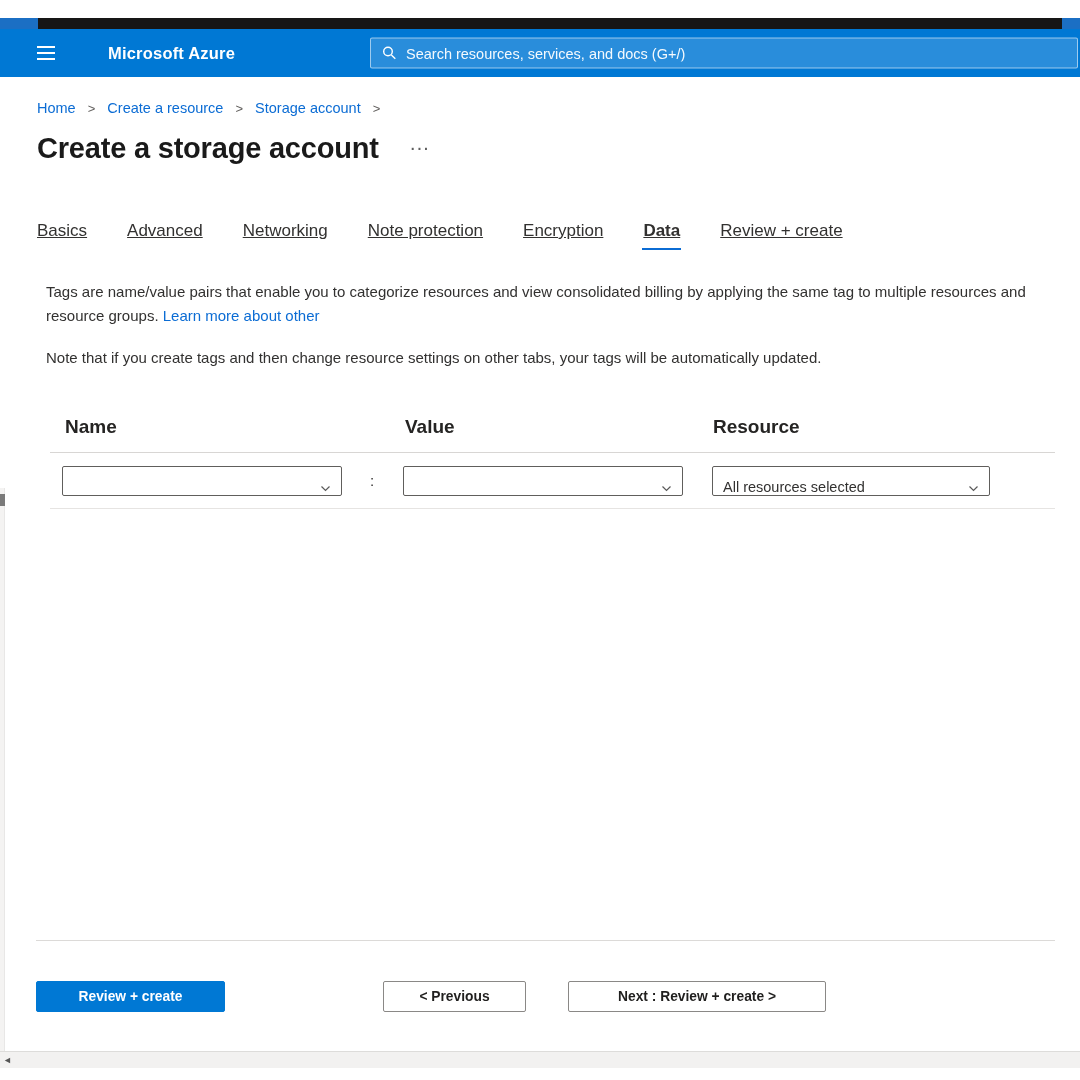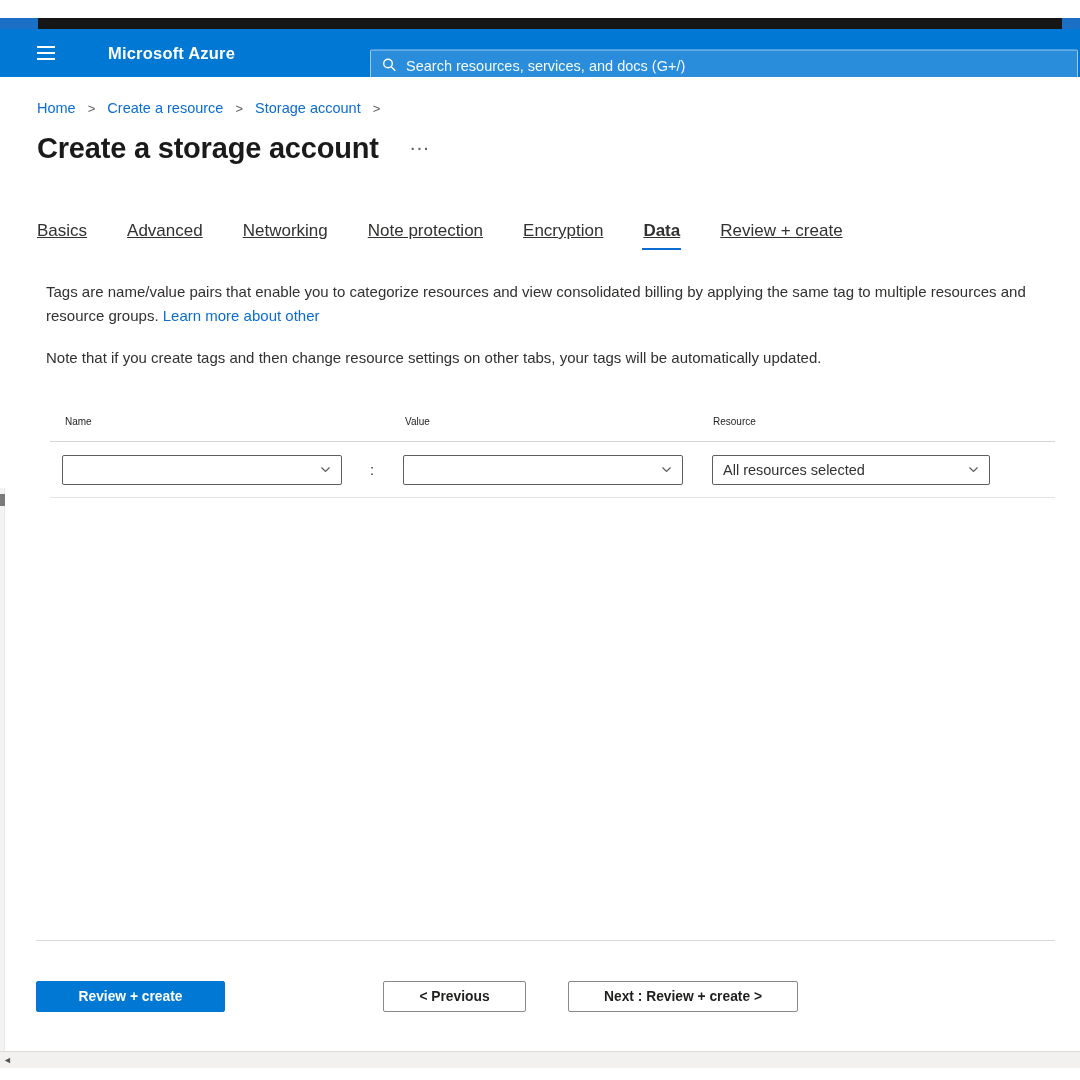--- a/index.html
+++ b/index.html
@@ -26,21 +26,21 @@
     padding-left: 15px;
   }
   .hamburger { margin-left: 22px; cursor: pointer; }
   .hamburger div { width: 18px; height: 2px; background: #fff; margin: 4px 0; }
   .brand { color: #fff; font-weight: 700; font-size: 16.5px; margin-left: 53px; letter-spacing: 0.2px; cursor: pointer; }
   .searchbox {
     position: absolute; left: 370px; right: 2px; top: 50%; transform: translateY(-50%);
     height: 31px; display: flex; align-items: center;
     background: rgba(255,255,255,0.16);
     border: 1px solid rgba(255,255,255,0.55);
-    border-radius: 2px; padding-left: 11px; margin-top: 12px;
+    border-radius: 2px; padding-left: 11px;
   }
   .searchbox .s-icon { display: flex; margin-right: 9px; }
   .searchbox input {
     flex: 1; background: transparent; border: none; outline: none;
     color: #fff; font-size: 14.5px; font-family: inherit;
   }
   .searchbox input::placeholder { color: rgba(255,255,255,0.95); opacity: 1; }
 
   
   .breadcrumb { margin: 23px 0 0 37px; font-size: 14.5px; }
@@ -61,52 +61,52 @@
     height: 2px; background: #0b6cd4;
   }
 
   
   .desc { margin: 30px 40px 0 46px; max-width: 1000px; font-size: 15px; line-height: 1.62; color: #323130; }
   .desc a.link { color: #0b6cd4; text-decoration: none; cursor: pointer; }
   .note { margin-top: 17px; }
 
   
   .tag-table { margin: 46px 25px 0 50px; }
-  .thead { display: flex; font-size: 10px; font-weight: 400; color: #252423; padding-bottom: 14px; }
+  .thead { display: flex; font-size: 19px; font-weight: 700; color: #252423; padding-bottom: 14px; }
   .thead .col1 { margin-left: 15px; width: 340px; }
   .thead .col2 { width: 308px; }
   .thead .col3 { width: 200px; }
   .trow {
     display: flex; align-items: center;
     border-top: 1px solid #d8d6d4; border-bottom: 1px solid #e6e4e2;
     padding: 13px 0 12px 0;
   }
   .dd {
     height: 30px; background: #fff;
     border: 1px solid #605e5c; border-radius: 2px;
-    display: flex; align-items: center; justify-content: space-between;
+    display: flex; align-items: flex-end; justify-content: space-between;
     padding: 0 9px 0 10px; font-size: 14.5px; color: #323130; cursor: pointer;
   }
   .dd1 { margin-left: 12px; width: 280px; }
   .colon { margin-left: 22px; width: 16px; text-align: center; font-size: 15px; color: #323130; }
   .dd2 { margin-left: 23px; width: 280px; }
   .dd3 { margin-left: 29px; width: 278px; }
   .chev { display: flex; }
 
   
   .bottom-divider { position: absolute; left: 36px; right: 25px; top: 940px; height: 1px; background: #dcdad8; }
   .btn {
     position: absolute; top: 981px; height: 31px;
     font-family: inherit; font-size: 13.8px; font-weight: 700;
     border-radius: 2px; cursor: pointer; text-align: center;
   }
   .btn.primary { left: 36px; width: 189px; background: #0078d4; color: #fff; border: 1px solid #0078d4; }
   .btn.secondary { background: #fff; color: #201f1e; border: 1px solid #8a8886; font-weight: 600; }
   .btn.prev { left: 383px; width: 143px; }
-  .btn.next { left: 568px; width: 230px; }
+  .btn.next { left: 568px; width: 258px; }
 
   
   .hscroll {
     position: absolute; left: 0; right: 0; top: 1051px; height: 17px;
     background: #f2f1f0; border-top: 1px solid #dddcda;
   }
   .hscroll .scroll-arrow { position: absolute; left: 3px; top: 3px; font-size: 9px; color: #555; cursor: pointer; }
   .left-strip {
     position: absolute; left: 0; top: 488px; width: 5px; height: 563px;
     background: #f4f3f2; border-right: 1px solid #e8e7e6;

